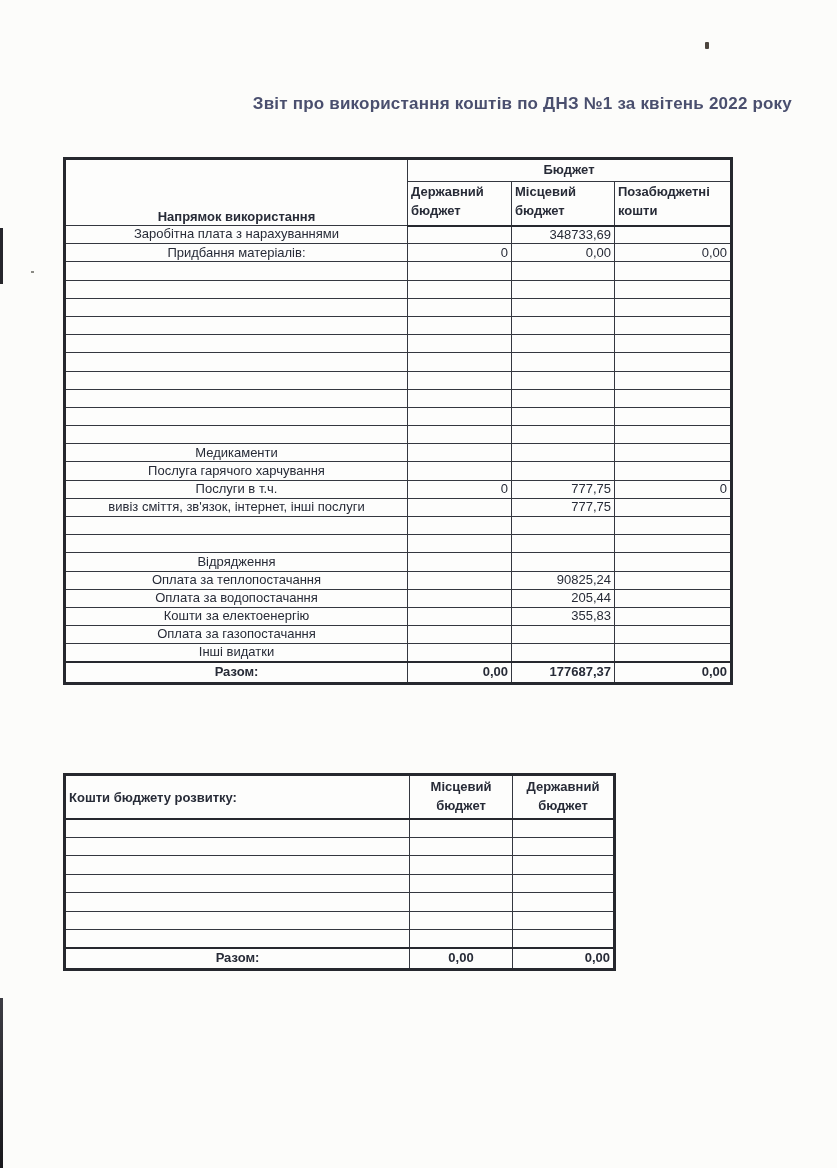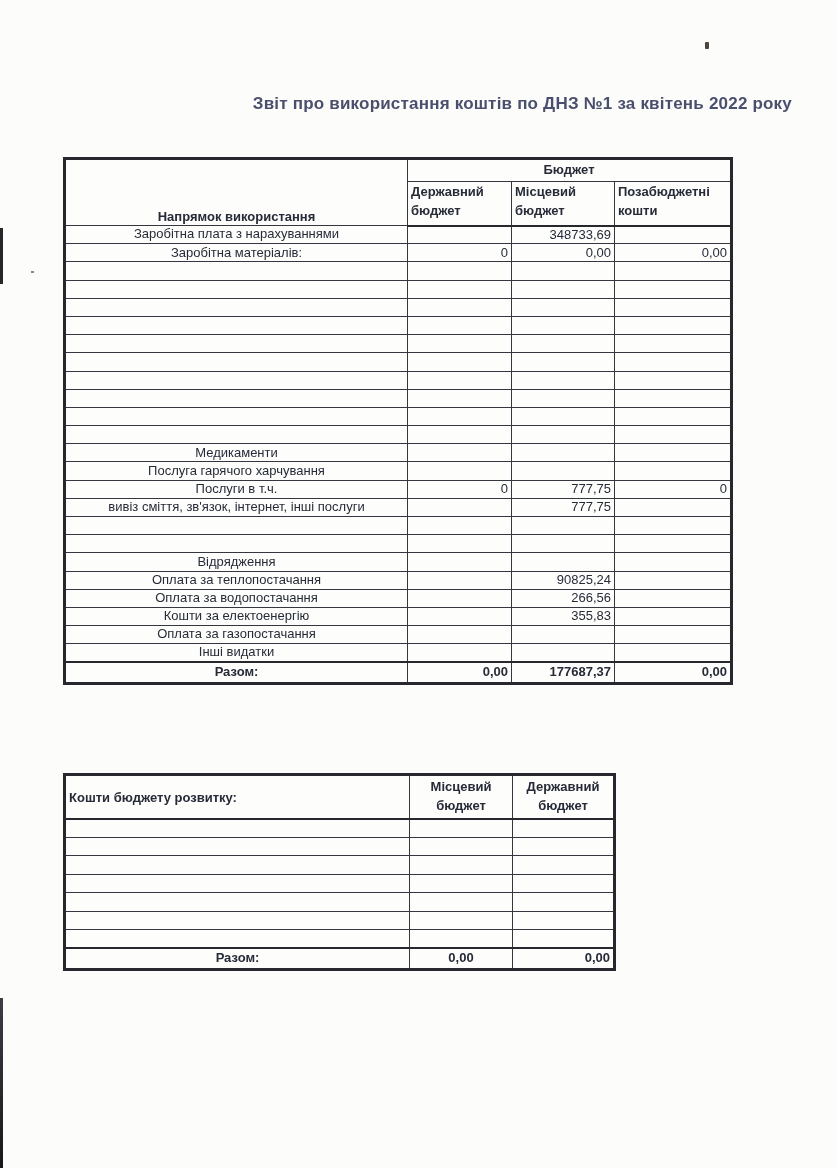--- a/index.html
+++ b/index.html
@@ -88,21 +88,21 @@
     </tr>
   </thead>
   <tbody class="body1">
       <tr>
         <td class="lbl">Заробітна плата з нарахуваннями</td>
         <td class="num"></td>
         <td class="num">348733,69</td>
         <td class="num"></td>
       </tr>
       <tr>
-        <td class="lbl">Заробітна матеріалів:</td>
+        <td class="lbl">Придбання матеріалів:</td>
         <td class="num">0</td>
         <td class="num">0,00</td>
         <td class="num">0,00</td>
       </tr>
       <tr>
         <td class="lbl"></td>
         <td class="num"></td>
         <td class="num"></td>
         <td class="num"></td>
       </tr>
@@ -204,21 +204,21 @@
       </tr>
       <tr>
         <td class="lbl">Оплата за теплопостачання</td>
         <td class="num"></td>
         <td class="num">90825,24</td>
         <td class="num"></td>
       </tr>
       <tr>
         <td class="lbl">Оплата за водопостачання</td>
         <td class="num"></td>
-        <td class="num">266,56</td>
+        <td class="num">205,44</td>
         <td class="num"></td>
       </tr>
       <tr>
         <td class="lbl">Кошти за електоенергію</td>
         <td class="num"></td>
         <td class="num">355,83</td>
         <td class="num"></td>
       </tr>
       <tr>
         <td class="lbl">Оплата за газопостачання</td>

